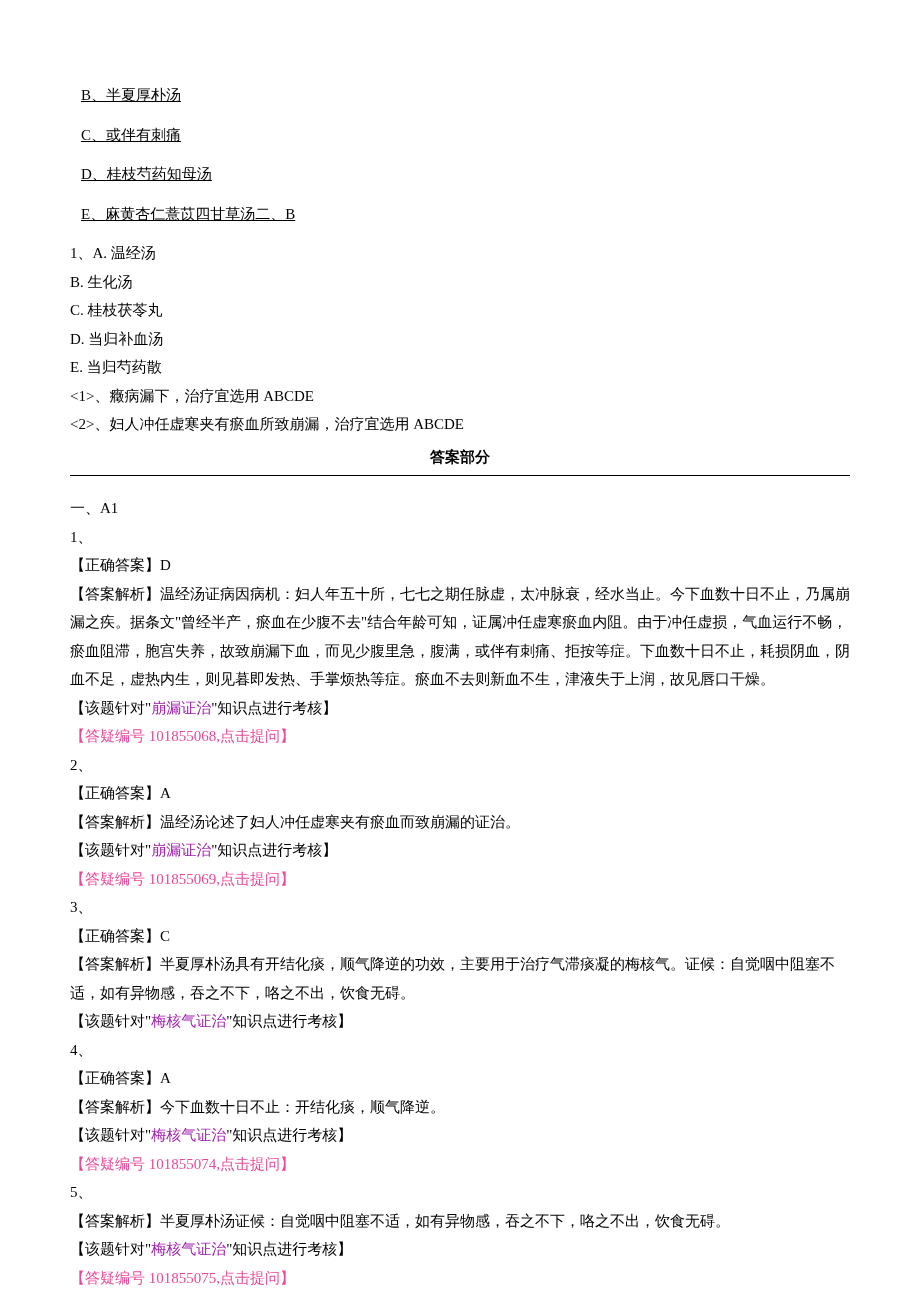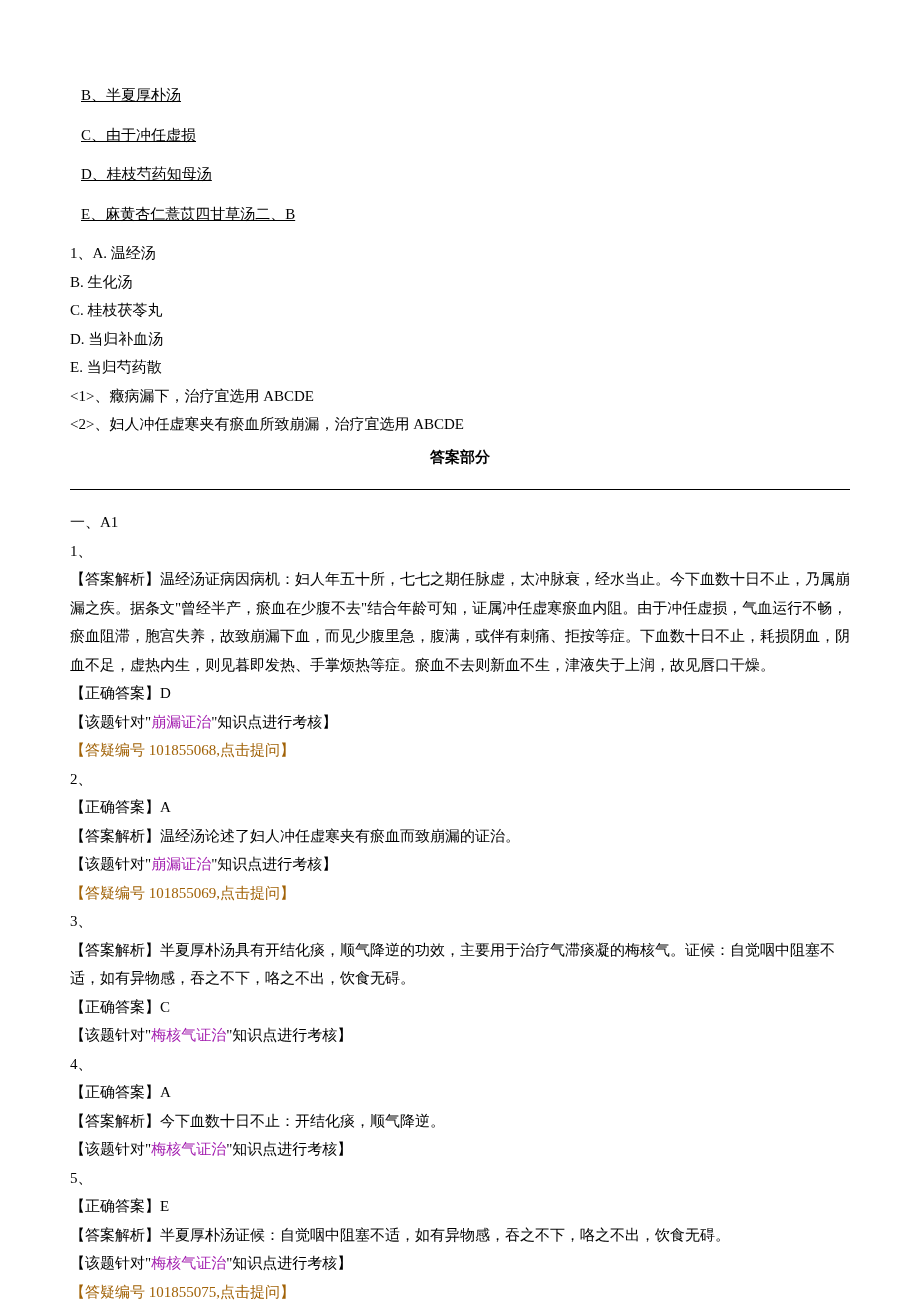--- a/index.html
+++ b/index.html
@@ -17,93 +17,93 @@
     margin: 11px;
     text-decoration: underline;
   }
   .bold {
     font-weight: normal;
   }
   .divider-line {
     text-align: center;
     font-weight: bold;
     border-bottom: 1px solid #000;
-    padding-bottom: 18px;
+    padding-bottom: 4px;
     margin-top: 4px;
     margin-bottom: 18px;
   }
   .green {
     color: #a21caf;
   }
   .blue {
-    color: #a16207;
+    color: #ec4899;
   }
   .answer-block p {
     margin: 0;
   }
   p {
     margin: 0;
   }
   .gap {
     margin-top: 16px;
   }
 </style>
 </head>
 <body>
 
 <p class="option-line">B、半夏厚朴汤</p>
-<p class="option-line">C、由于冲任虚损</p>
+<p class="option-line">C、或伴有刺痛</p>
 <p class="option-line">D、桂枝芍药知母汤</p>
 <p class="option-line">E、麻黄杏仁薏苡四甘草汤二、B</p>
 
 <p class="bold">1、A. 温经汤</p>
 <p class="bold">B. 生化汤</p>
 <p class="bold">C. 桂枝茯苓丸</p>
 <p class="bold">D. 当归补血汤</p>
 <p class="bold">E. 当归芍药散</p>
 <p>&lt;1&gt;、癥病漏下，治疗宜选用 ABCDE</p>
 <p>&lt;2&gt;、妇人冲任虚寒夹有瘀血所致崩漏，治疗宜选用 ABCDE</p>
 
 <div class="divider-line">答案部分</div>
 
 <p class="gap">一、A1</p>
 
 <div class="answer-block">
   <p>1、</p>
+  <p><span>【正确答案】</span><span>D</span></p>
   <p><span>【答案解析】</span><span>温经汤证病因病机：妇人年五十所，七七之期任脉虚，太冲脉衰，经水当止。今下血数十日不止，乃属崩漏之疾。据条文"曾经半产，瘀血在少腹不去"结合年龄可知，证属冲任虚寒瘀血内阻。由于冲任虚损，气血运行不畅，瘀血阻滞，胞宫失养，故致崩漏下血，而见少腹里急，腹满，或伴有刺痛、拒按等症。下血数十日不止，耗损阴血，阴血不足，虚热内生，则见暮即发热、手掌烦热等症。瘀血不去则新血不生，津液失于上润，故见唇口干燥。</span></p>
-  <p><span>【正确答案】</span><span>D</span></p>
   <p><span>【该题针对"</span><span class="green">崩漏证治</span><span>"知识点进行考核】</span></p>
   <p class="blue"><span>【答疑编号 </span><span>101855068</span><span>,点击提问】</span></p>
 </div>
 
 <div class="answer-block">
   <p>2、</p>
   <p><span>【正确答案】</span><span>A</span></p>
   <p><span>【答案解析】</span><span>温经汤论述了妇人冲任虚寒夹有瘀血而致崩漏的证治。</span></p>
   <p><span>【该题针对"</span><span class="green">崩漏证治</span><span>"知识点进行考核】</span></p>
   <p class="blue"><span>【答疑编号 </span><span>101855069</span><span>,点击提问】</span></p>
 </div>
 
 <div class="answer-block">
   <p>3、</p>
+  <p><span>【正确答案】</span><span>C</span></p>
   <p><span>【答案解析】</span><span>半夏厚朴汤具有开结化痰，顺气降逆的功效，主要用于治疗气滞痰凝的梅核气。证候：自觉咽中阻塞不适，如有异物感，吞之不下，咯之不出，饮食无碍。</span></p>
-  <p><span>【正确答案】</span><span>C</span></p>
   <p><span>【该题针对"</span><span class="green">梅核气证治</span><span>"知识点进行考核】</span></p>
 </div>
 
 <div class="answer-block">
   <p>4、</p>
   <p><span>【正确答案】</span><span>A</span></p>
   <p><span>【答案解析】</span><span>今下血数十日不止：开结化痰，顺气降逆。</span></p>
   <p><span>【该题针对"</span><span class="green">梅核气证治</span><span>"知识点进行考核】</span></p>
+  <p class="blue"><span>【答疑编号 </span><span>101855074</span><span>,点击提问】</span></p>
 </div>
 
 <div class="answer-block">
   <p>5、</p>
-  <p><span>【正确答案】</span><span>E</span></p>
   <p><span>【答案解析】</span><span>半夏厚朴汤证候：自觉咽中阻塞不适，如有异物感，吞之不下，咯之不出，饮食无碍。</span></p>
   <p><span>【该题针对"</span><span class="green">梅核气证治</span><span>"知识点进行考核】</span></p>
   <p class="blue"><span>【答疑编号 </span><span>101855075</span><span>,点击提问】</span></p>
 </div>
 
 <div class="answer-block">
   <p>6、</p>
 
 </div>
 

